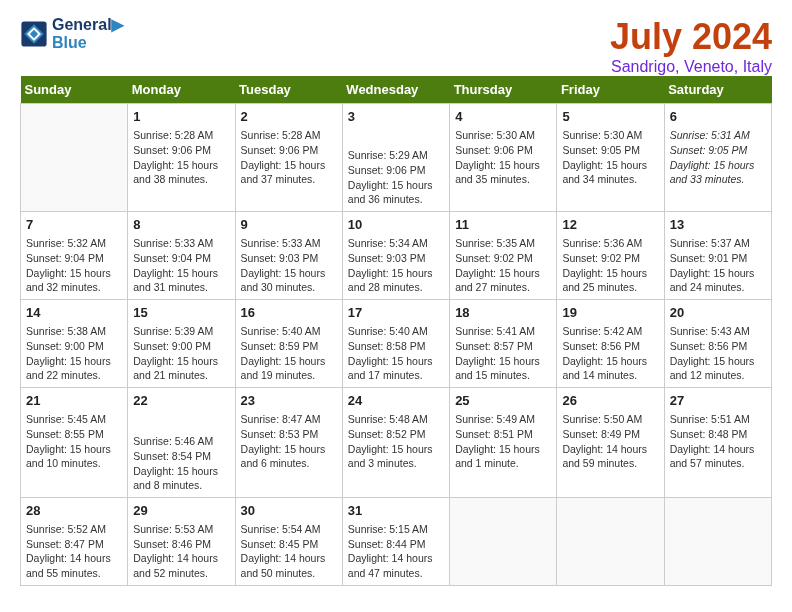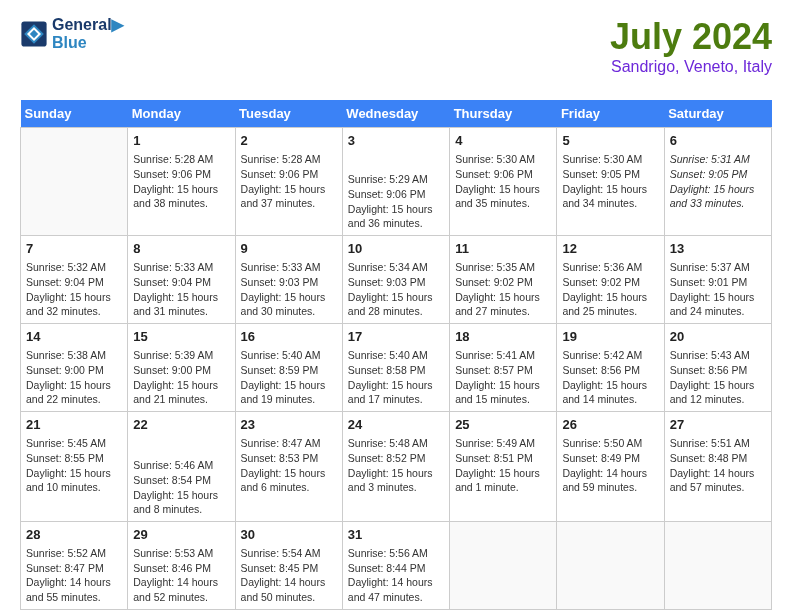--- a/index.html
+++ b/index.html
@@ -7,50 +7,50 @@
       font-family: Arial, sans-serif;
       background: #fff;
       width: 792px;
       min-height: 612px;
       padding: 16px 20px;
     }
     .header {
       display: flex;
       justify-content: space-between;
       align-items: flex-start;
-      margin-bottom: 24px;
+      margin-bottom: 0;
     }
     .logo {
       display: flex;
       align-items: center;
       gap: 4px;
     }
     .logo-icon {
       width: 28px;
       height: 28px;
     }
     .title-block {
       text-align: right;
     }
     .month-year {
       font-size: 36px;
       font-weight: bold;
-      color: #4d7c0f;
+      color: #c2410c;
     }
     .location {
       font-size: 16px;
       color: #6d28d9;
     }
     table {
       width: 100%;
       border-collapse: collapse;
       font-size: 11px;
     }
     thead tr th {
-      background: #3b82f6;
+      background: #4d7c0f;
       color: #fff;
       padding: 6px 4px;
       text-align: left;
       font-size: 13px;
       font-weight: bold;
     }
     tbody tr td {
       border: 1px solid #ccc;
       vertical-align: top;
       padding: 4px 5px;
@@ -324,21 +324,21 @@
         </td>
         <td>
           <span class="day-num">30</span>
           <div class="day-info" style="white-space: pre-line;">Sunrise: 5:54 AM
 Sunset: 8:45 PM
 Daylight: 14 hours
 and 50 minutes.</div>
         </td>
         <td>
           <span class="day-num">31</span>
-          <div class="day-info" style="white-space: pre-line;">Sunrise: 5:56 AM
+          <div class="day-info" style="white-space: pre-line;">Sunrise: 5:15 AM
 Sunset: 8:44 PM
 Daylight: 14 hours
 and 47 minutes.</div>
         </td>
         <td class="empty"></td>
         <td class="empty"></td>
         <td class="empty"></td>
       </tr>
     </tbody>
 </table>

